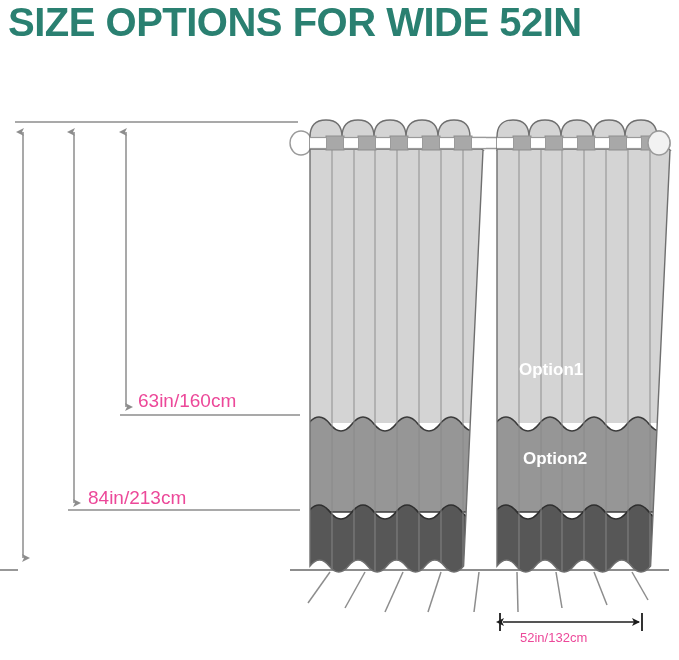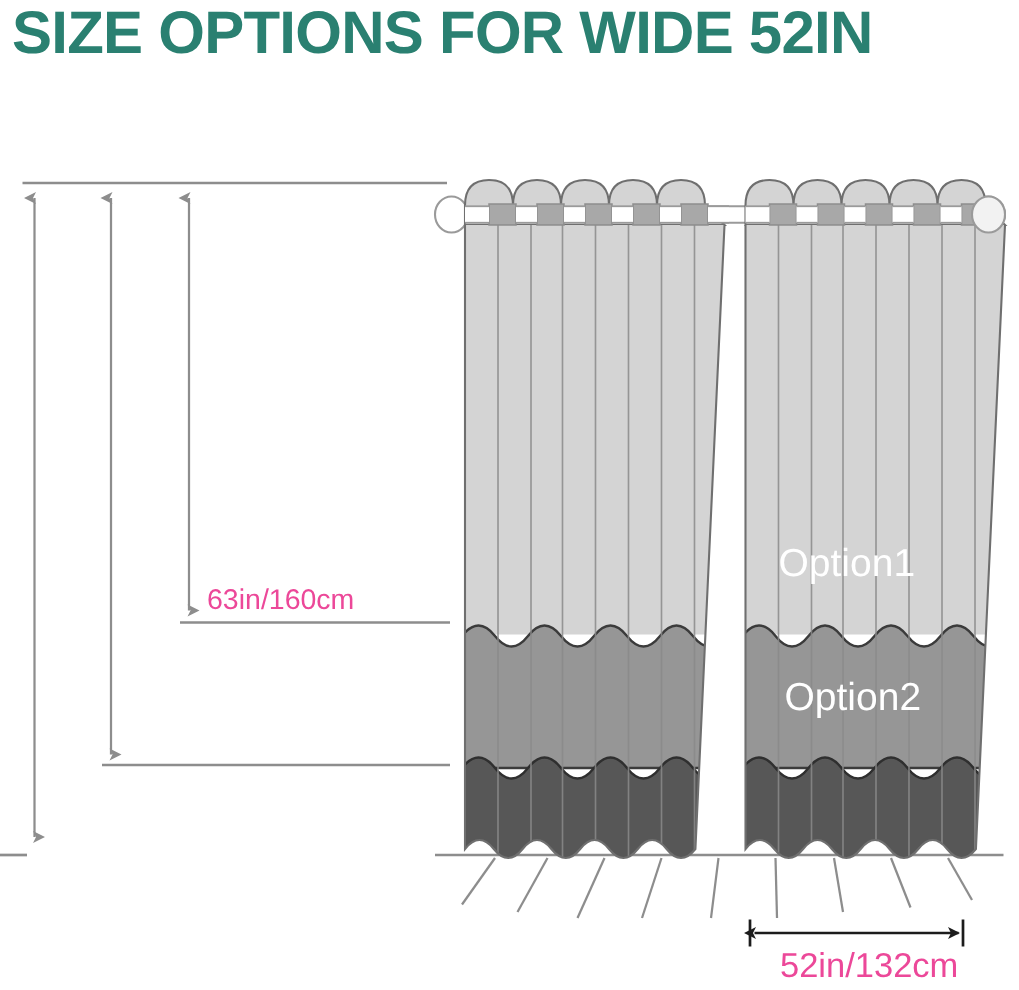--- a/index.html
+++ b/index.html
@@ -43,25 +43,25 @@
   }
   .dim-text {
     position: absolute;
     font-size: 19px;
     color: #ec4899;
     white-space: nowrap;
   }
   #dim-63 { left: 138px; top: 390px; }
   #dim-84 { left: 88px; top: 487px; }
   #dim-96 { left: 32px; top: 535px; }
-  #dim-width { left: 520px; top: 630px; font-size: 23px; }
+  #dim-width { left: 520px; top: 630px; font-size: 13px; }
   .opt-text {
     position: absolute;
-    font-size: 26px;
-    font-weight: normal;
+    font-size: 17px;
+    font-weight: bold;
     color: #ffffff;
     white-space: nowrap;
     letter-spacing: 0px;
   }
   #opt1 { left: 519px; top: 360px; }
   #opt2 { left: 523px; top: 449px; }
   #opt3 { left: 519px; top: 522px; }
   svg.layer {
     position: absolute;
     left: 0; top: 0;
@@ -288,18 +288,19 @@
     </g>
 
     <g>
       <line x1="500" y1="613" x2="500" y2="631" stroke="#1c1c1c" stroke-width="1.8"></line>
       <line x1="642" y1="613" x2="642" y2="631" stroke="#1c1c1c" stroke-width="1.8"></line>
       <line x1="503" y1="622" x2="639" y2="622" stroke="#1c1c1c" stroke-width="1.6" marker-start="url(#arrHeadBlackL)" marker-end="url(#arrHeadBlackR)"></line>
     </g>
   </svg>
 
   <div class="dim-text" id="dim-63">63in/160cm</div>
+  <div class="dim-text" id="dim-84">84in/213cm</div>
   <div class="dim-text" id="dim-width">52in/132cm</div>
 
   <div class="opt-text" id="opt1">Option1</div>
   <div class="opt-text" id="opt2">Option2</div>
 
 </div>
 
 </body></html>

